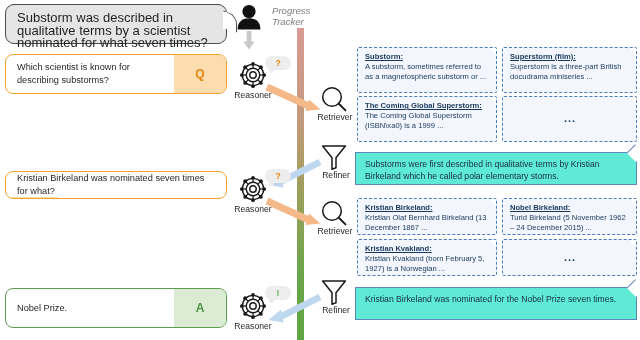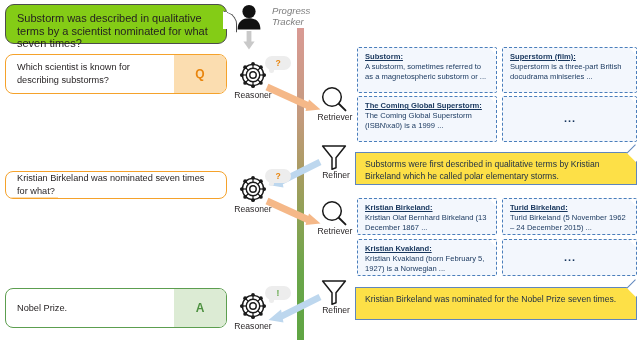--- a/index.html
+++ b/index.html
@@ -3,23 +3,23 @@
 <meta charset="utf-8">
 <style>
   html,body{margin:0;padding:0;background:#ffffff;}
   body{width:640px;height:340px;position:relative;overflow:hidden;
        font-family:"Liberation Sans","DejaVu Sans",sans-serif;
        -webkit-font-smoothing:antialiased;}
   .abs{position:absolute;}
 
   
   .speech{
-    position:absolute;background:#84cc16;border:1.4px solid #4c4c4c;border-radius:9px;
+    position:absolute;background:#e5e5e5;border:1.4px solid #4c4c4c;border-radius:9px;
     box-sizing:border-box;padding:7px 10px 7px 11px;color:#231f20;
-    font-size:11px;line-height:12.6px;
+    font-size:13px;line-height:12.6px;
   }
   .speech .tailA,.speech .tailB{position:absolute;}
   .speech .tailA{
     right:-11px;top:8px;width:13px;height:16px;
     border-top:1.4px solid #4c4c4c;border-right:1.4px solid #4c4c4c;
     border-top-right-radius:8px;transform:skewY(22deg);background:#fff;
   }
   .speech .tailCover{
     position:absolute;right:-1px;top:7px;width:4px;height:17px;background:#fff;
   }
@@ -77,21 +77,21 @@
   .card .fold{
     position:absolute;right:-1px;top:-1px;width:9px;height:9px;background:#ffffff;
     border-left:1.2px solid #4a7ebb;transform:rotate(45deg)
       translate(0px,-5px);
   }
   .card.ell{display:flex;align-items:center;justify-content:center;}
   .card.ell .cb{font-size:11px;font-weight:bold;letter-spacing:1px;}
 
   
   .refbox{
-    position:absolute;box-sizing:border-box;background:#fde047;
+    position:absolute;box-sizing:border-box;background:#5eead4;
     border:1px solid #5f86bd;padding:6px 9px 20px 9px;
     font-size:8.6px;line-height:11.6px;color:#1b2c44;
   }
   .refbox .fold2{
     position:absolute;right:-1px;top:-1px;width:12px;height:12px;background:#ffffff;
     border-left:1px solid #5f86bd;transform:rotate(45deg) translate(0px,-7px);
   }
 
   svg{display:block;overflow:visible;}
 </style>
@@ -273,21 +273,21 @@
 </div>
 <div class="agentlabel" style="left:305px;top:226px;width:60px;">Retriever</div>
 
 <div class="card" style="left:357px;top:198px;width:140px;height:37px;">
   <span class="fold"></span>
   <span class="ct">Kristian Birkeland:</span>
   <span class="cb">Kristian Olaf Bernhard Birkeland (13 December 1867 ...</span>
 </div>
 <div class="card" style="left:502px;top:198px;width:135px;height:37px;">
   <span class="fold"></span>
-  <span class="ct">Turid Birkeland:</span>
+  <span class="ct">Nobel Birkeland:</span>
   <span class="cb">Turid Birkeland (5 November 1962 – 24 December 2015) ...</span>
 </div>
 <div class="card" style="left:357px;top:239px;width:140px;height:37px;">
   <span class="fold"></span>
   <span class="ct">Kristian Kvakland:</span>
   <span class="cb">Kristian Kvakland (born February 5, 1927) is a Norwegian ...</span>
 </div>
 <div class="card ell" style="left:502px;top:239px;width:135px;height:37px;">
   <span class="fold"></span>
   <span class="cb">...</span>

